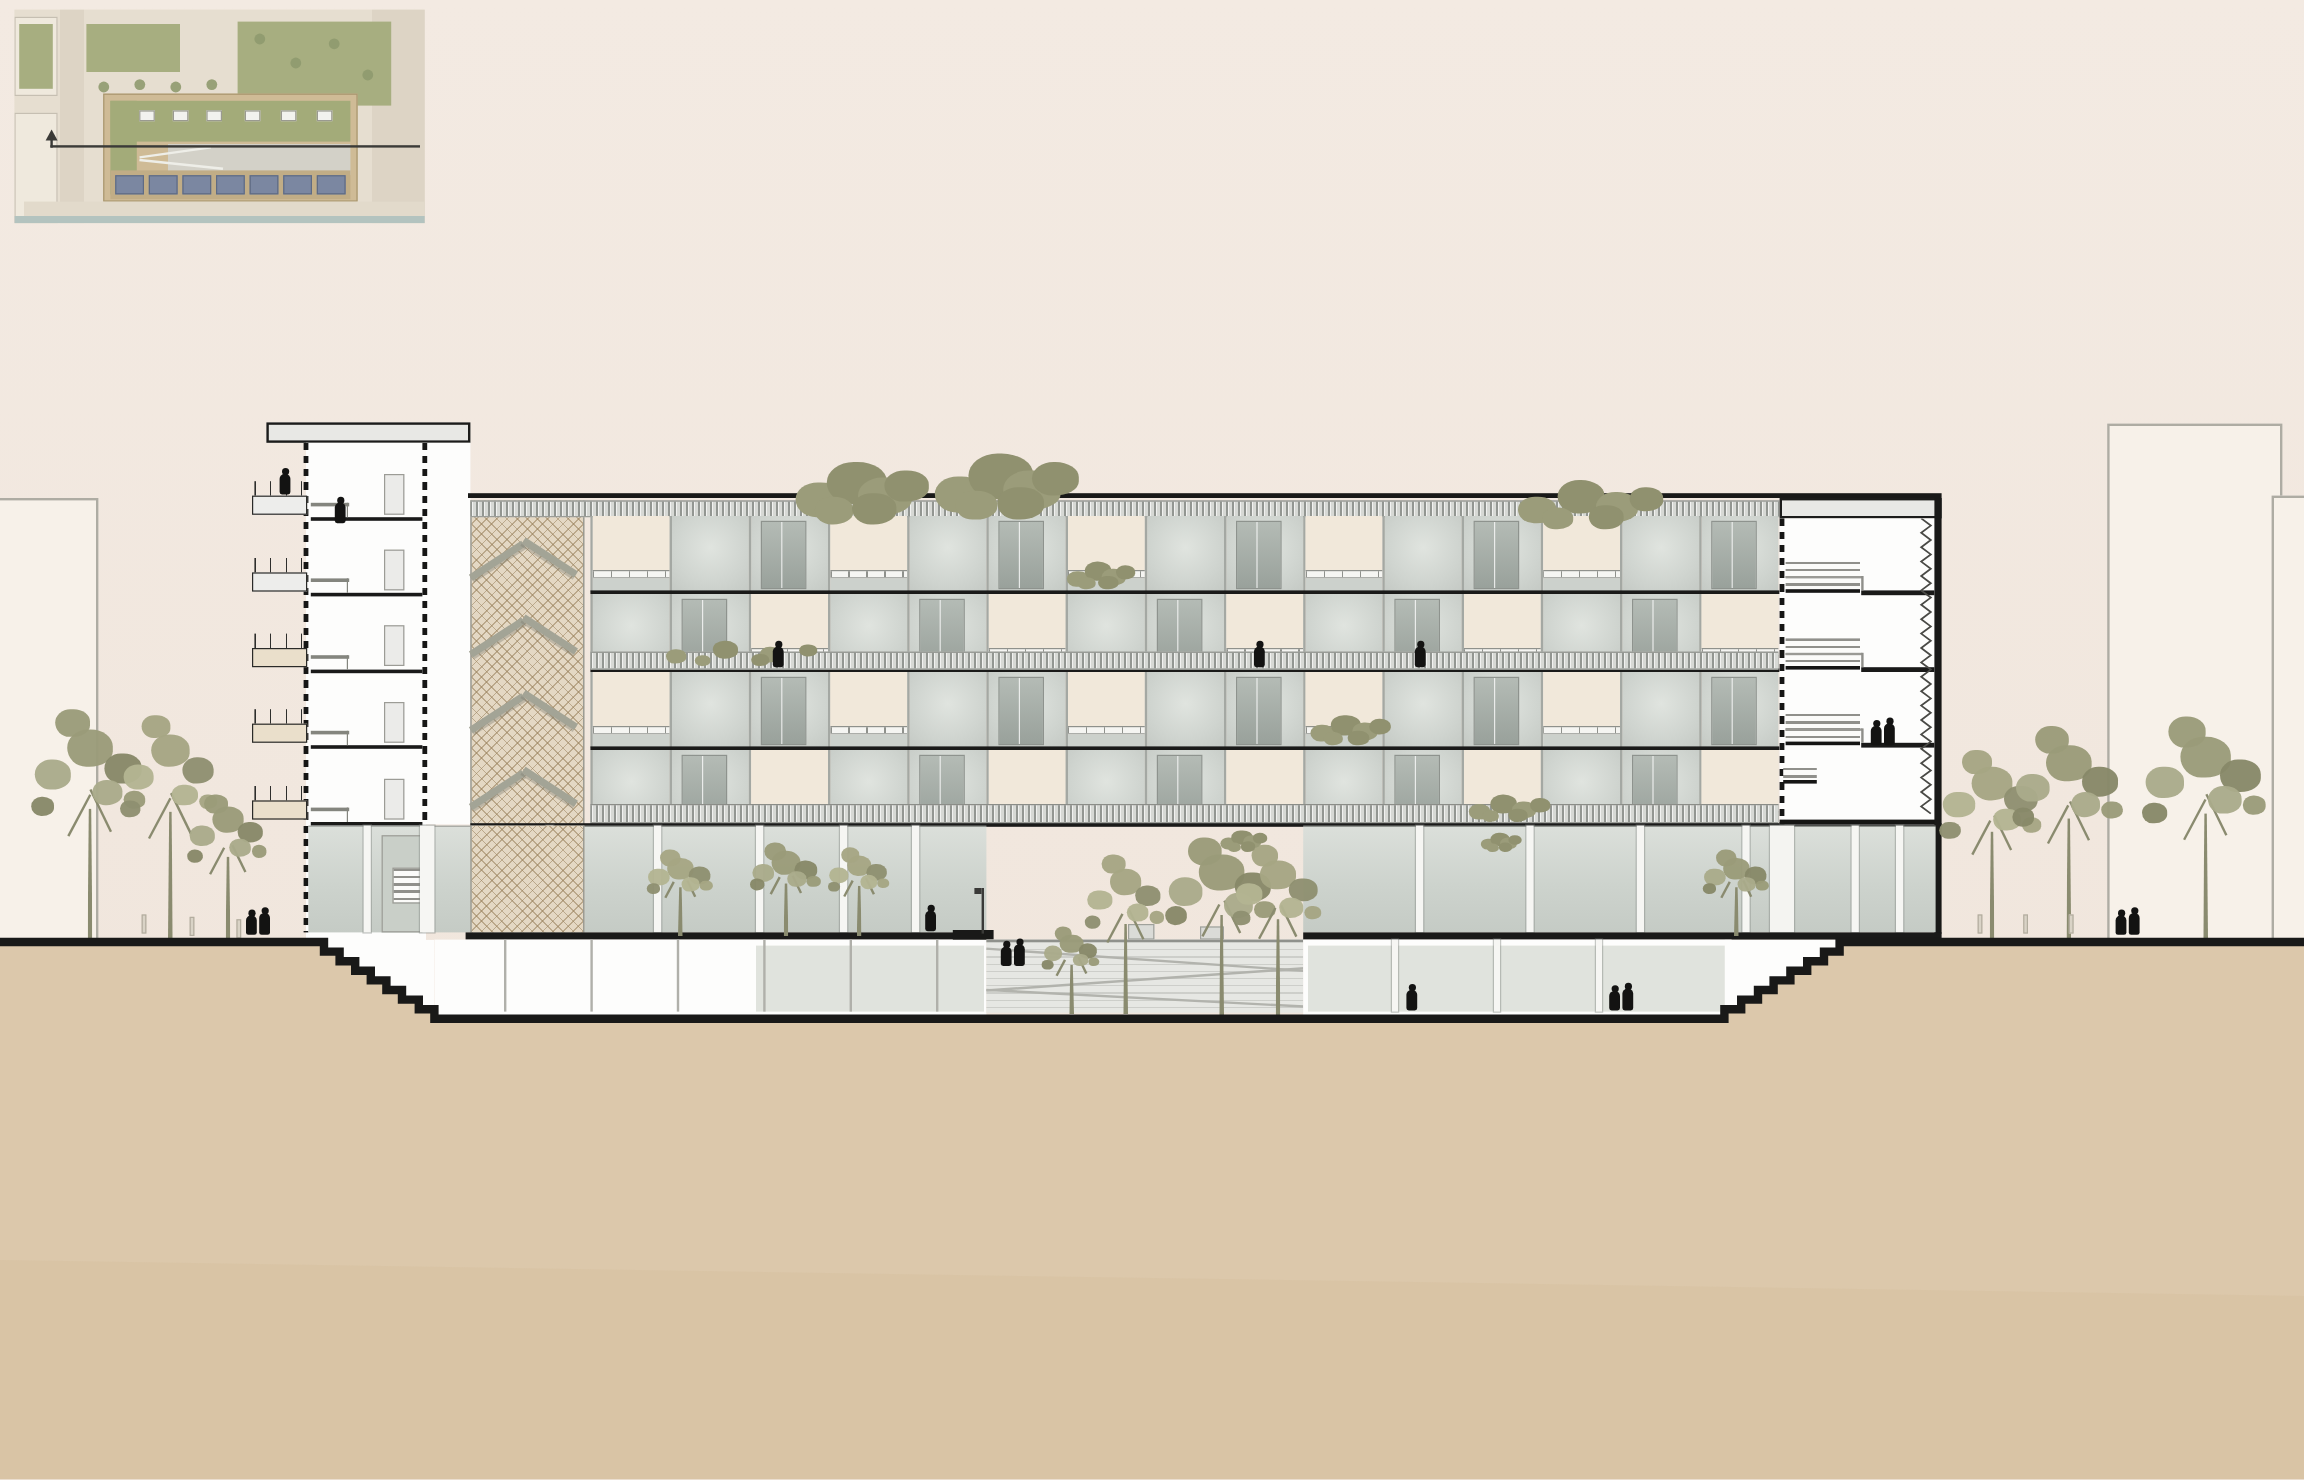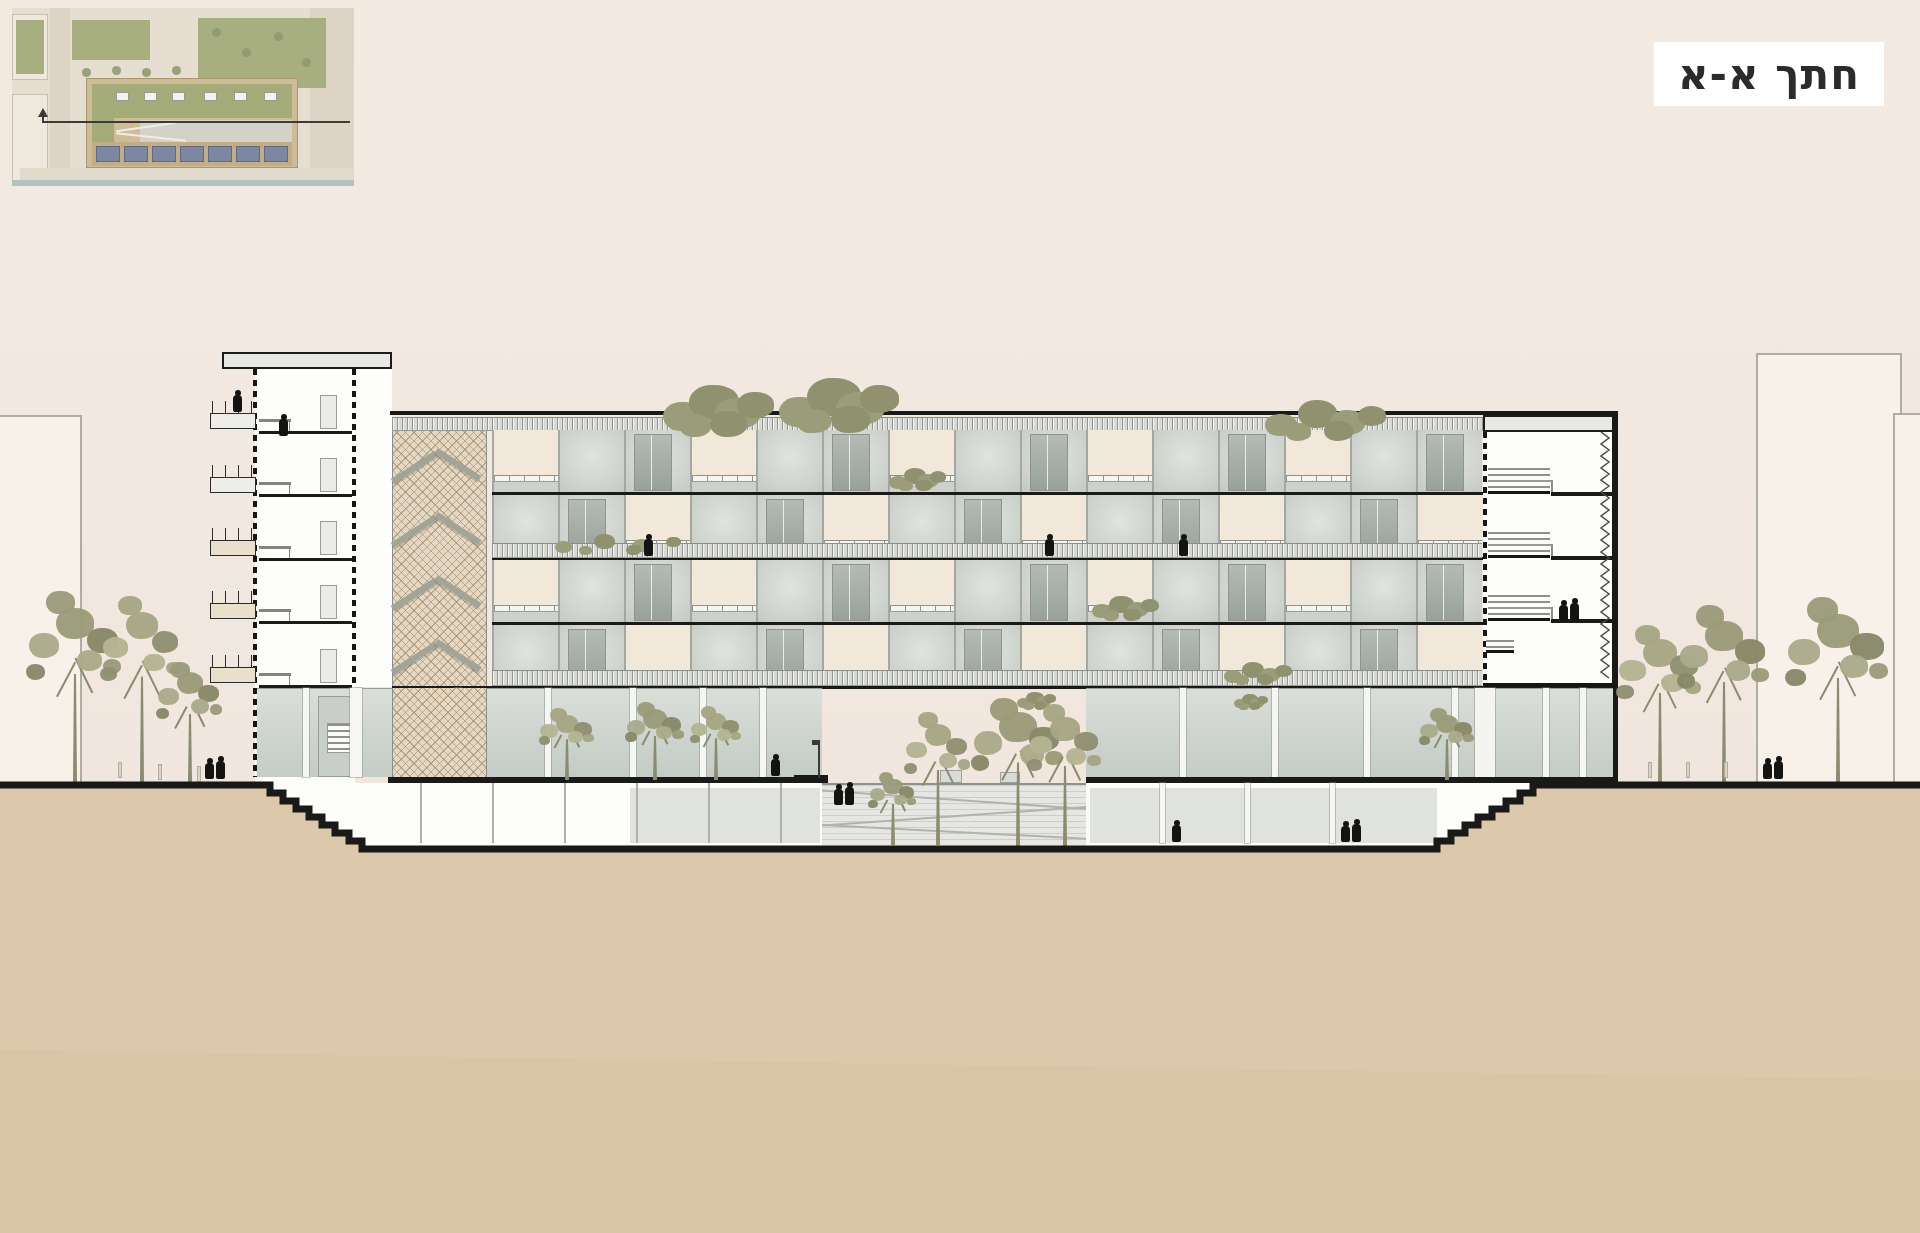--- a/index.html
+++ b/index.html
@@ -798,16 +798,13 @@
     <div class="abs plan-panel" style="left:224px;top:138px;"></div>
     <div class="abs plan-panel" style="left:252px;top:138px;"></div>
     <div class="abs" style="left:8px;top:160px;width:334px;height:12px;background:#e2dacb;"></div>
     <div class="abs" style="left:0;top:172px;width:342px;height:6px;background:#b3c3bf;"></div>
 
     <div class="abs" style="left:30px;top:113px;width:308px;height:2px;background:#3b3b38;"></div>
     <div class="abs" style="left:26px;top:100px;width:0;height:0;border-left:5px solid transparent;border-right:5px solid transparent;border-bottom:9px solid #3b3b38;"></div>
     <div class="abs" style="left:30px;top:106px;width:2px;height:9px;background:#3b3b38;"></div>
   </div>
 
-  <div id="title-box" class="abs z30">
-    <div id="title-text">חתך א-א</div>
-  </div>
 </div>
 
 </body></html>

